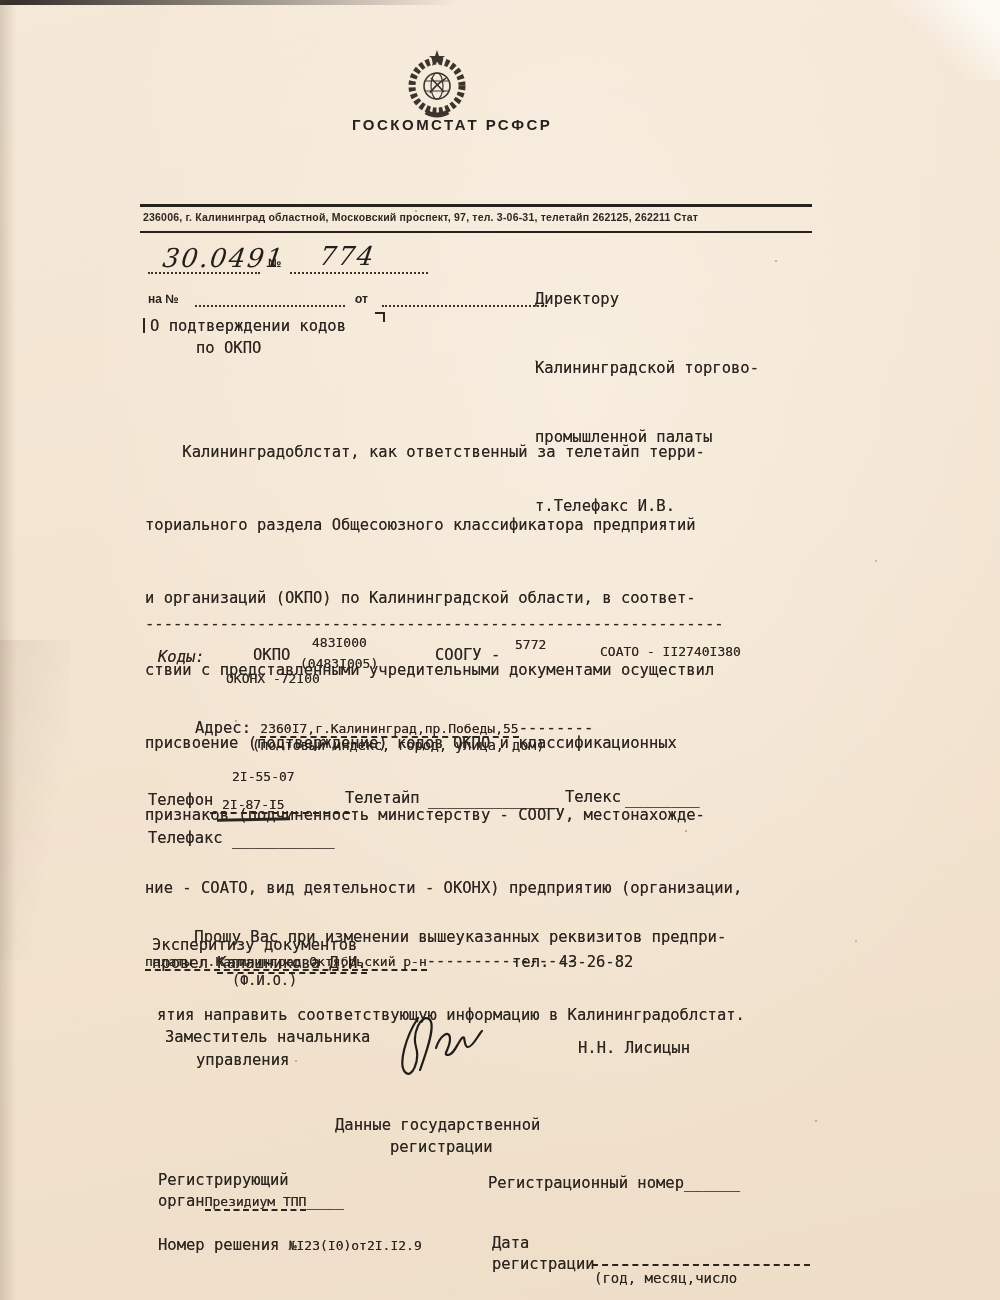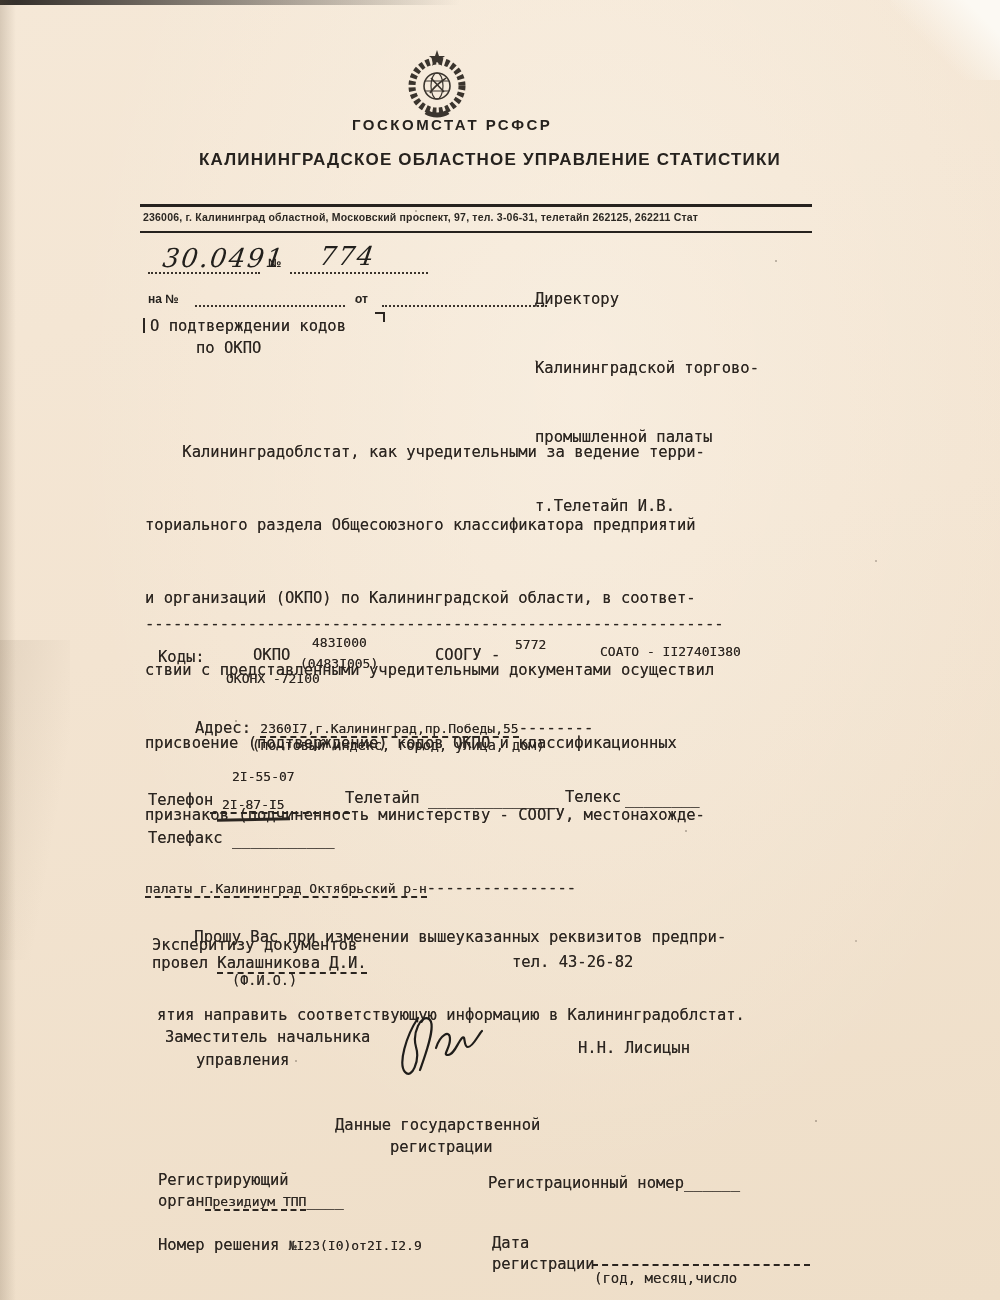--- a/index.html
+++ b/index.html
@@ -73,21 +73,20 @@
       <ellipse class="emb" cx="31" cy="38" rx="6" ry="13" stroke-width="1.2"></ellipse>
       <path class="emb" d="M19 33 H43 M19 43 H43" stroke-width="1.2"></path>
       <path class="emb" d="M24 45 C30 36 38 32 40 30 M38 44 L25 30" stroke-width="1.6"></path>
       <path class="emb" d="M20 64 C26 68 36 68 42 64" stroke-width="5"></path>
     </svg>
   </div>
 
   
   <div class="abs print agency" style="left:352px;top:116px;">ГОСКОМСТАТ РСФСР</div>
   <div class="abs print orghead" style="left:140px;top:148px;">
-    <div class="org1">КАЛИНИНГРАДСКОЕ ОБЛАСТНОЕ  УПРАВЛЕНИЕ СТАТИСТИКИ</div>
   </div>
   <div class="abs rule" style="left:140px;top:204px;width:672px;"></div>
   <div class="abs print addrline" style="left:143px;top:211px;">236006, г. Калининград областной, Московский проспект, 97, тел. 3-06-31, телетайп 262125, 262211 Стат</div>
   <div class="abs rule2" style="left:140px;top:231px;width:672px;"></div>
 
   
   <div class="abs hand" style="left:163px;top:243px;">30.0491</div>
   <div class="abs dotline" style="left:148px;top:272px;width:112px;"></div>
   <div class="abs print small-label" style="left:268px;top:256px;">№</div>
   <div class="abs hand" style="left:320px;top:241px;">774</div>
@@ -95,44 +94,45 @@
   <div class="abs print small-label" style="left:148px;top:292px;">на №</div>
   <div class="abs dotline" style="left:195px;top:305px;width:150px;"></div>
   <div class="abs print small-label" style="left:355px;top:292px;">от</div>
   <div class="abs dotline" style="left:382px;top:305px;width:165px;"></div>
 
   
   <div class="abs tw" style="left:535px;top:242px;line-height:23px;">
     <div>Директору</div>
     <div>Калининградской торгово-</div>
     <div>промышленной палаты</div>
-    <div>т.Телетайп И.В.</div>
+    <div>т.Телефакс И.В.</div>
   </div>
 
   
   <div class="abs bracket-l" style="left:143px;top:318px;"></div>
   <div class="abs tw" style="left:150px;top:314px;">О подтверждении кодов</div>
   <div class="abs bracket-r" style="left:375px;top:312px;"></div>
   <div class="abs tw" style="left:196px;top:336px;">по ОКПО</div>
 
   
   <div class="abs tw" style="left:145px;top:392px;line-height:24.2px;">
-    <div>    Калининградоблстат, как учредительными за ведение терри-</div>
+    <div>    Калининградоблстат, как ответственный за телетайп терри-</div>
     <div>ториального раздела Общесоюзного классификатора предприятий</div>
     <div>и организаций (ОКПО) по Калининградской области, в соответ-</div>
     <div>ствии с представленными учредительными документами осуществил</div>
     <div>присвоение (подтверждение) кодов ОКПО и классификационных</div>
     <div>признаков (подчиненность министерству - СООГУ, местонахожде-</div>
+    <div>ние - СОАТО, вид деятельности - ОКОНХ) предприятию (организации,</div>
     <div><span class="tw-big dashline">палаты г.Калининград Октябрьский р-н</span><span>----------------</span></div>
   </div>
   <div class="abs tw" style="left:145px;top:612px;">--------------------------------------------------------------</div>
 
   
   <div class="abs" style="left:0;top:0;">
-    <div class="abs tw" style="left:158px;top:645px;">Коды:</div>
+    <div class="abs tw" style="left:158px;top:645px;font-style:italic;">Коды:</div>
     <div class="abs tw" style="left:253px;top:643px;">ОКПО</div>
     <div class="abs tw tw-big" style="left:312px;top:631px;">483I000</div>
     <div class="abs tw tw-big" style="left:300px;top:652px;">(0483I005)</div>
     <div class="abs tw" style="left:435px;top:643px;">СООГУ -</div>
     <div class="abs tw tw-big" style="left:515px;top:633px;">5772</div>
     <div class="abs tw tw-big" style="left:600px;top:640px;">СОАТО - II2740I380</div>
     <div class="abs tw tw-big" style="left:226px;top:667px;">ОКОНХ -72I00</div>
   </div>
 
   

